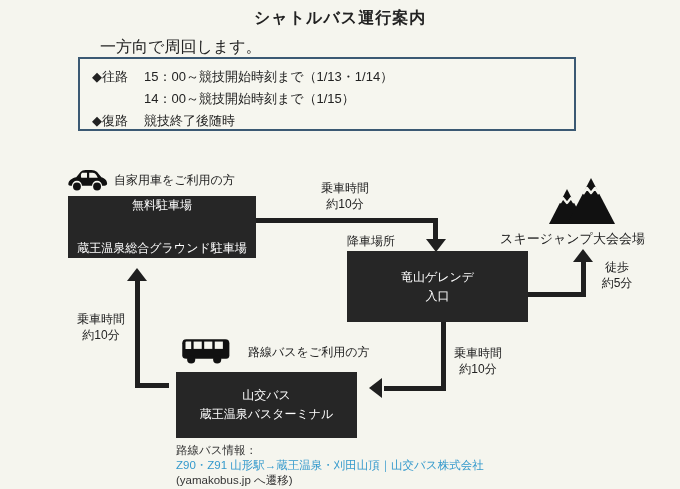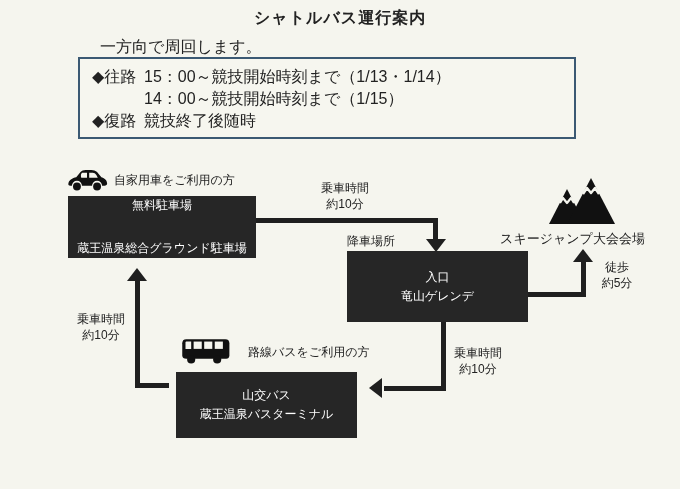--- a/index.html
+++ b/index.html
@@ -8,21 +8,21 @@
     background:#f5f5ee;
     font-family:"Liberation Sans","DejaVu Sans",sans-serif;
     color:#222;
   }
   .abs{position:absolute;}
   .title{top:8px;left:0;width:680px;text-align:center;font-size:16px;font-weight:bold;letter-spacing:1px;}
   .subtitle{left:100px;top:37px;font-size:16px;}
   .schedule-box{
     left:78px;top:57px;width:476px;height:63px;
     border:2px solid #3b5973;background:#f6f6ef;
-    padding:7px 6px 8px 12px;font-size:16px;
+    padding:7px 6px 0 12px;font-size:13px;
   }
   .sched-row{display:flex;line-height:22px;}
   .sched-label{width:52px;flex:0 0 52px;}
   .node{
     background:#262626;color:#ffffff;text-align:center;
     display:flex;flex-direction:column;justify-content:center;
     font-size:12px;line-height:19px;
   }
   .box-parking{left:68px;top:196px;width:188px;height:62px;justify-content:space-between;}
   .box-gelande{left:347px;top:251px;width:181px;height:71px;}
@@ -81,22 +81,22 @@
   <div class="abs seg" style="left:256px;top:218px;width:182px;height:5px;"></div>
   <div class="abs seg" style="left:433px;top:218px;width:5px;height:21px;"></div>
   <div class="abs arrowhead head-down" style="left:426px;top:239px;"></div>
   <div class="abs edge-label" style="left:302px;top:180px;width:86px;">
     <div>乗車時間</div>
     <div>約10分</div>
   </div>
 
   <div class="abs small-label" style="left:347px;top:233px;">降車場所</div>
   <div class="abs node box-gelande">
+    <div>竜山ゲレンデ</div>
     <div>入口</div>
-    <div>竜山ゲレンデ</div>
   </div>
 
   <div class="abs" style="left:547px;top:175px;width:70px;height:52px;">
     <svg viewBox="0 0 70 50" width="70" height="52">
       <path d="M20 13 L38 48 L2 48 Z" fill="#111"></path>
       <path d="M44 2 L68 48 L20 48 Z" fill="#111"></path>
       <polyline points="36,18 40,12 44,17 48,12 52,18" fill="none" stroke="#f5f5ee" stroke-width="2.4" stroke-linejoin="round"></polyline>
       <polyline points="13,27 16,22 20,27 24,22 27,27" fill="none" stroke="#f5f5ee" stroke-width="2.2" stroke-linejoin="round"></polyline>
     </svg>
   </div>
@@ -137,14 +137,19 @@
   </div>
 
   <div class="abs seg" style="left:137px;top:383px;width:32px;height:5px;"></div>
   <div class="abs seg" style="left:135px;top:281px;width:5px;height:107px;"></div>
   <div class="abs arrowhead head-up" style="left:127px;top:268px;"></div>
   <div class="abs edge-label" style="left:68px;top:311px;width:66px;">
     <div>乗車時間</div>
     <div>約10分</div>
   </div>
 
+  <div class="abs footer">
+    <div>路線バス情報：</div>
+    <div><a href="#">Z90・Z91 山形駅→蔵王温泉・刈田山頂｜山交バス株式会社</a></div>
+    <div>(yamakobus.jp へ遷移)</div>
+  </div>
 
 </div>
 
 </body></html>

